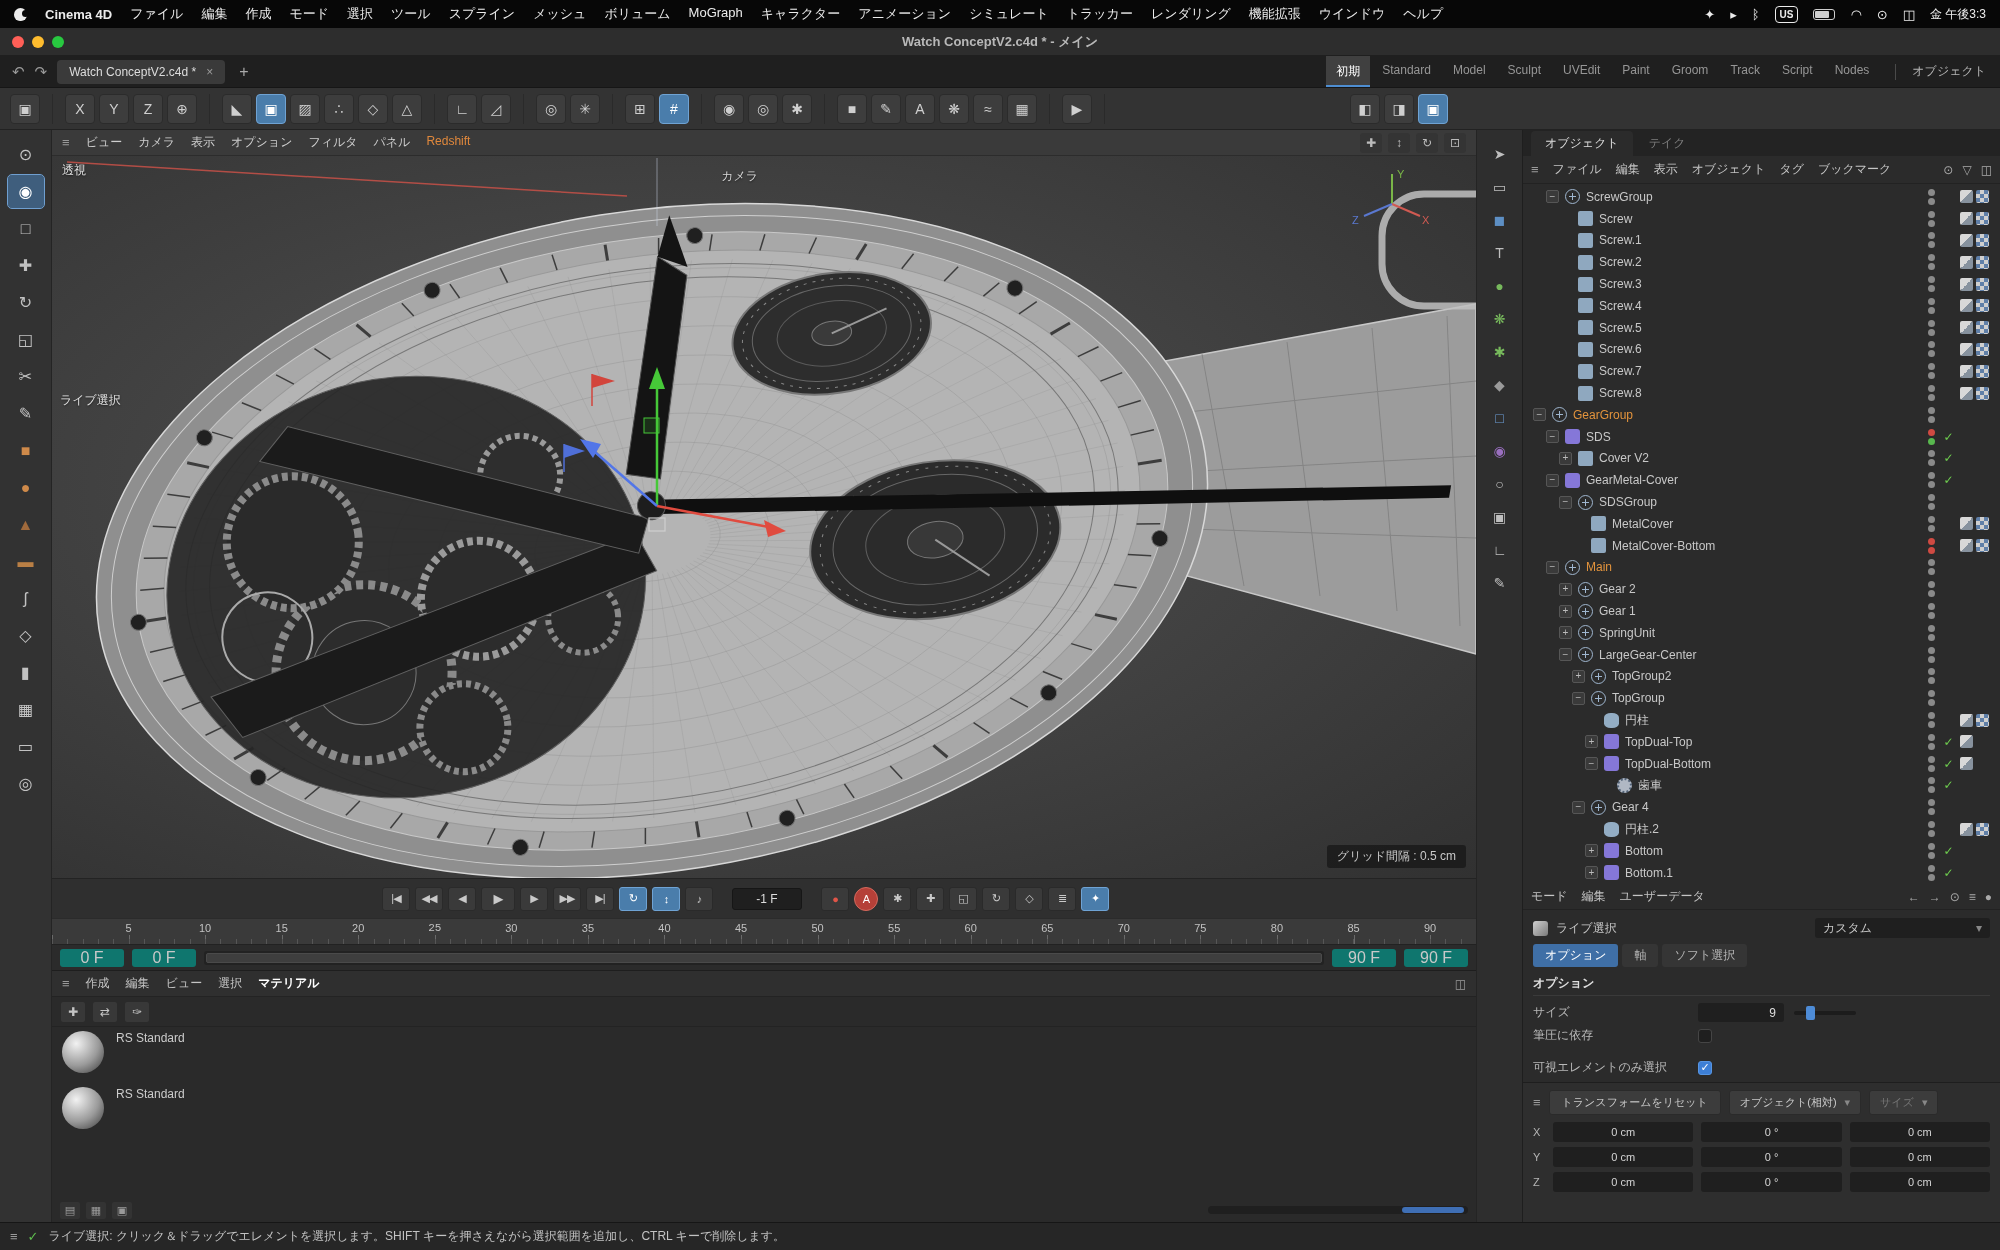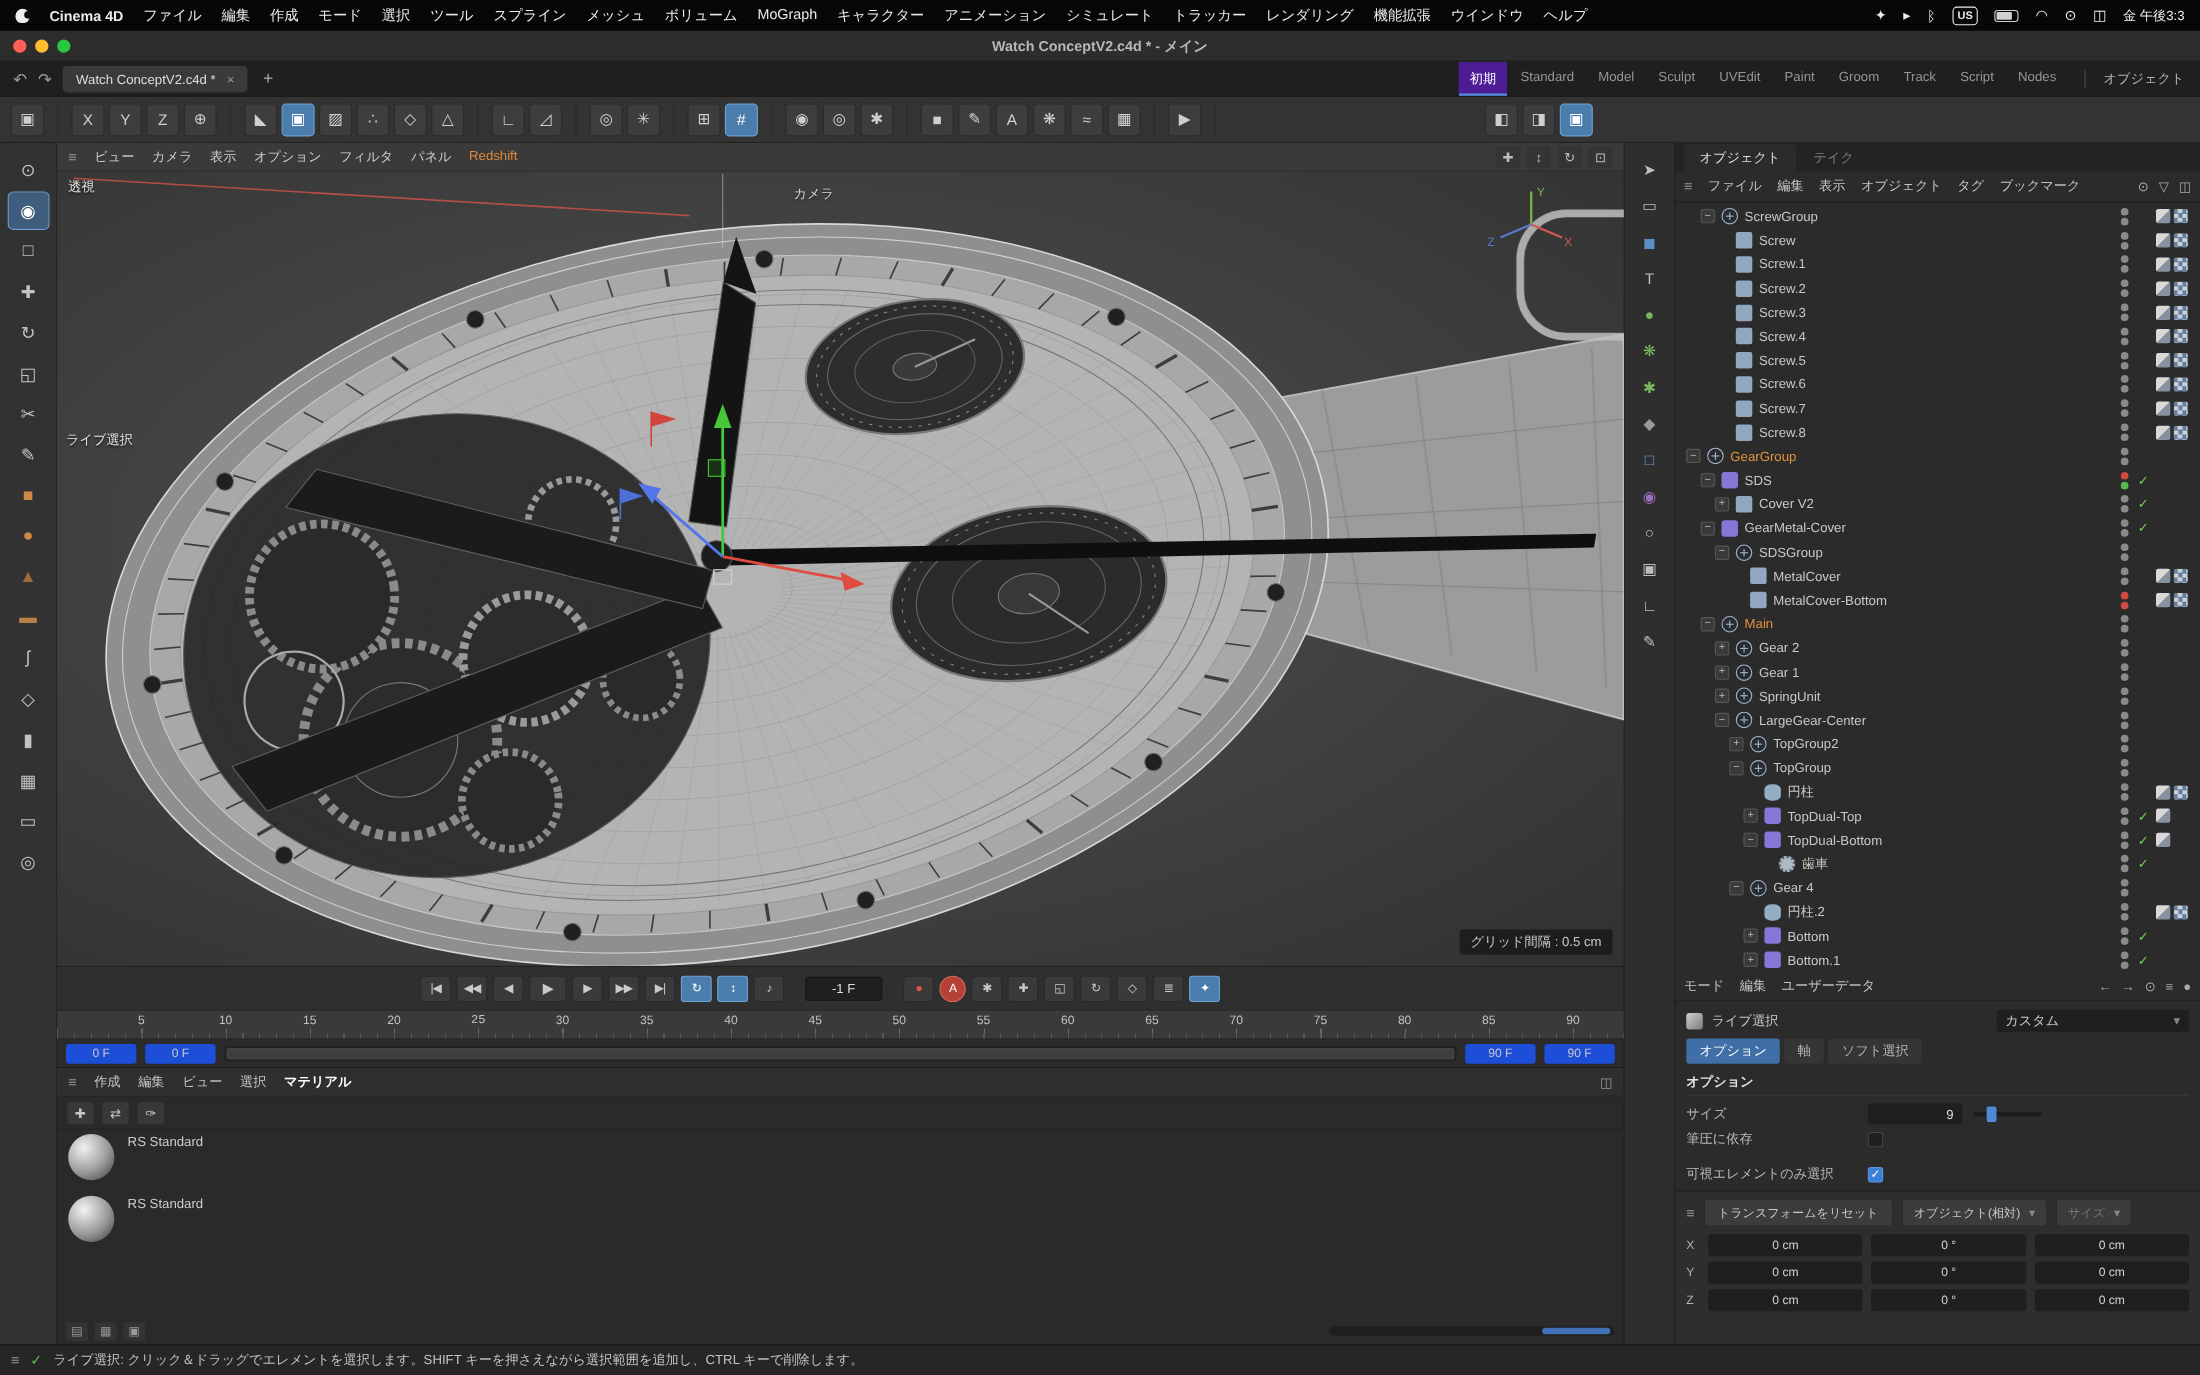--- a/index.html
+++ b/index.html
@@ -29,21 +29,21 @@
 .win-title{position:absolute;left:0;right:0;text-align:center;font-size:13px;color:#b8b8b8;font-weight:bold}
 
 
 .tabbar{height:32px;background:#1f1f1f;display:flex;align-items:center;padding:0 10px;gap:8px;font-size:12px;flex:none;border-bottom:1px solid #161616}
 .hist-btn{color:#9a9a9a;font-size:15px;padding:0 2px}
 .doc-tab{display:flex;align-items:center;gap:10px;background:#3a3a3a;padding:5px 12px;border-radius:4px;color:#ddd}
 .tab-close{color:#9a9a9a}
 .tab-add{color:#aaa;font-size:16px;padding:0 6px}
 #layout-tabs{margin-left:auto;display:flex;gap:2px}
 .ltab{padding:7px 10px;color:#969696}
-.ltab.active{color:#fff;background:#4c1d95;box-shadow:inset 0 -2px 0 #4e8ed2}
+.ltab.active{color:#fff;background:#404040;box-shadow:inset 0 -2px 0 #4e8ed2}
 .nl-sep{width:1px;height:16px;background:#4a4a4a;margin:0 8px}
 .new-layout{color:#b5b5b5;padding-right:4px}
 
 
 .toolbar{height:42px;background:#333;display:flex;align-items:center;padding:0 10px;gap:12px;border-bottom:1px solid #222;flex:none}
 .tb-group{display:flex;gap:4px;align-items:center;padding-right:12px;border-right:1px solid #2a2a2a}
 .tb-group:last-child{margin-left:auto;margin-right:530px;border-right:none}
 .tb-btn{width:30px;height:30px;background:#3d3d3d;border:1px solid #2b2b2b;border-radius:4px;display:flex;align-items:center;justify-content:center;font-size:14px;color:#cfcfcf}
 .tb-btn.active{background:#4a7dab;border-color:#6fa3d4;color:#fff}
 
@@ -76,21 +76,21 @@
 .tr-btn.big{min-width:34px;font-size:13px}
 .tr-btn.active{background:#4a7dab;border-color:#6fa3d4;color:#fff}
 .tr-btn.red{color:#e05548}
 .tr-btn.redbg{background:#b54038;border-color:#d46a5e;color:#fff;border-radius:50%;width:24px;min-width:24px}
 .frame-field{width:70px;height:22px;background:#1f1f1f;border:1px solid #161616;border-radius:3px;color:#ddd;font-size:12px;display:flex;align-items:center;justify-content:center;margin:0 14px}
 .ruler{height:26px;background:#3a3a3a;border-top:1px solid #2b2b2b;position:relative;flex:none;
   background-image:repeating-linear-gradient(90deg,#565656 0 1px,transparent 1px 15.31px),repeating-linear-gradient(90deg,#6a6a6a 0 1px,transparent 1px 76.56px);
   background-size:100% 5px,100% 9px;background-position:left bottom;background-repeat:no-repeat}
 .tick{position:absolute;top:3px;transform:translateX(-50%);font-size:11px;color:#c2c2c2}
 .range-row{height:26px;background:#2b2b2b;border-top:1px solid #222;display:flex;align-items:center;gap:8px;padding:0 8px;flex:none}
-.range-field{width:64px;height:18px;background:#1d4ed8;border-radius:3px;font-size:11px;color:#c9c9c9;display:flex;align-items:center;justify-content:center}
+.range-field{width:64px;height:18px;background:#0f766e;border-radius:3px;font-size:16px;color:#c9c9c9;display:flex;align-items:center;justify-content:center}
 .range-track{flex:1;height:14px;background:#222;border-radius:3px;position:relative}
 .range-bar{position:absolute;inset:2px;background:#3e3e3e;border:1px solid #4a4a4a;border-radius:2px}
 
 
 .materials{height:252px;background:#2a2a2a;border-top:1px solid #1e1e1e;display:flex;flex-direction:column;flex:none}
 .mat-menu{height:26px;display:flex;align-items:center;gap:16px;padding:0 10px;font-size:12px;color:#c5c5c5;background:#2f2f2f;border-bottom:1px solid #232323}
 .mm-item.active{color:#fff;font-weight:bold}
 .mat-panel{margin-left:auto;color:#9a9a9a}
 .mat-tools{height:30px;display:flex;align-items:center;gap:6px;padding:0 8px;border-bottom:1px solid #232323}
 .mt-btn{width:26px;height:22px;background:#383838;border:1px solid #2a2a2a;border-radius:3px;display:flex;align-items:center;justify-content:center;color:#c5c5c5;font-size:12px}

